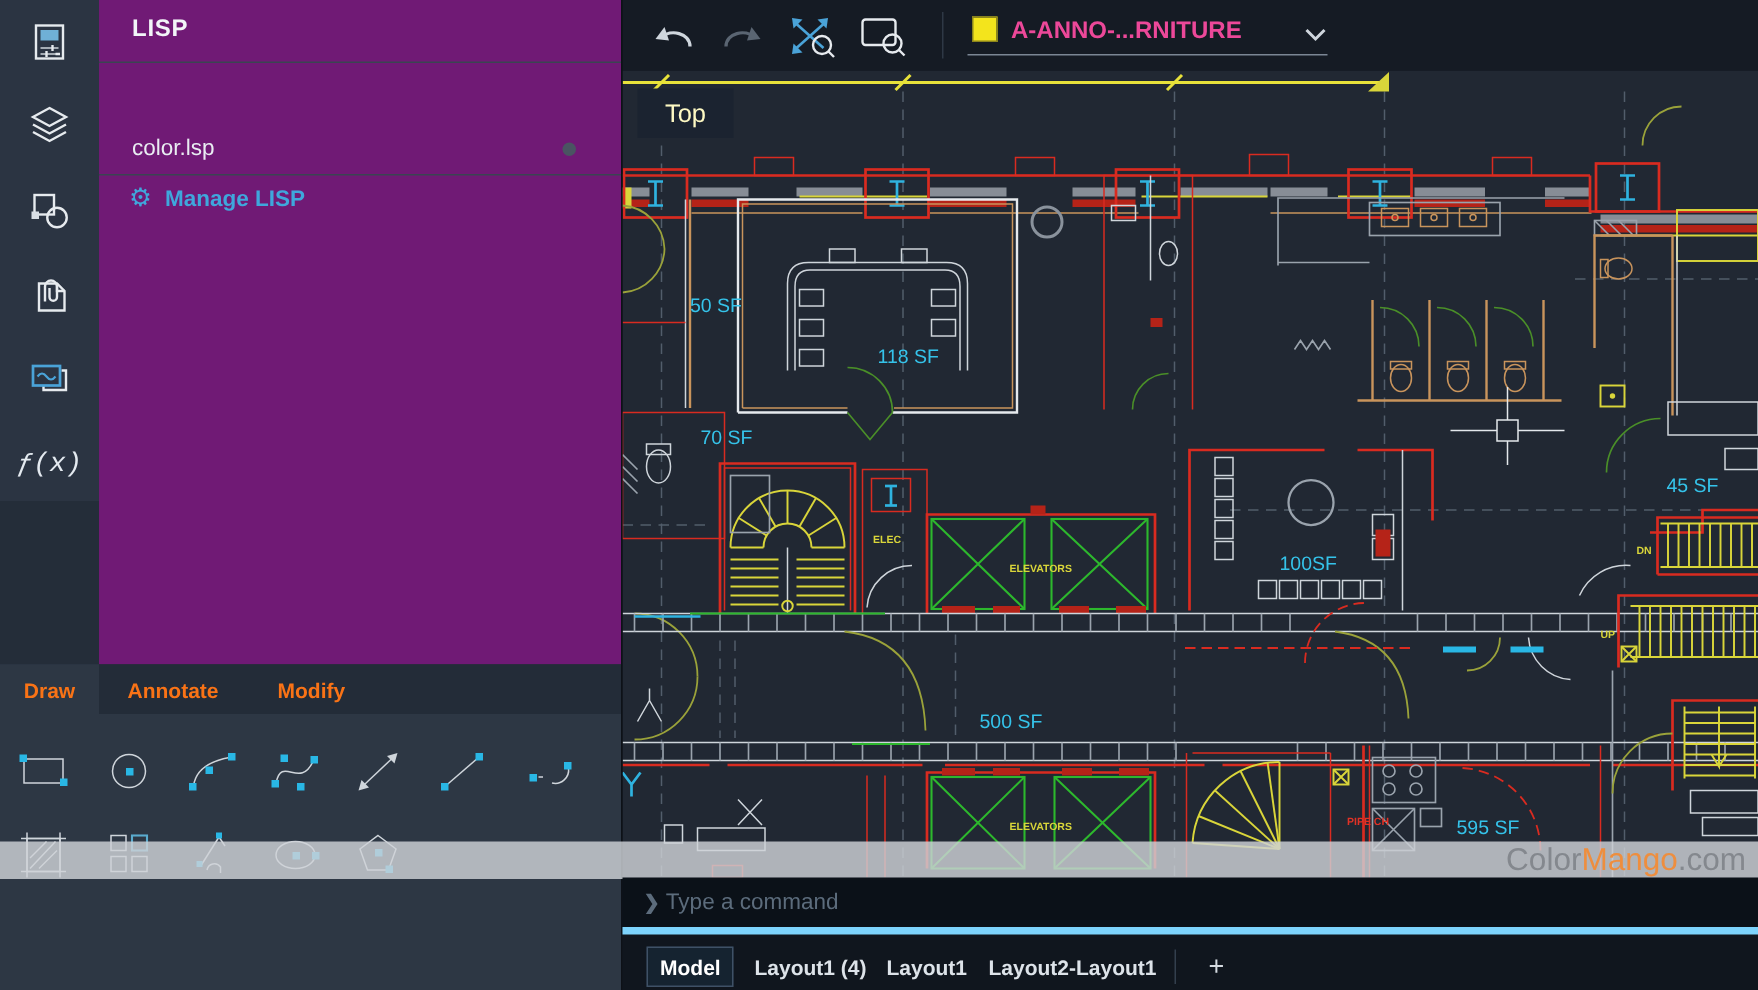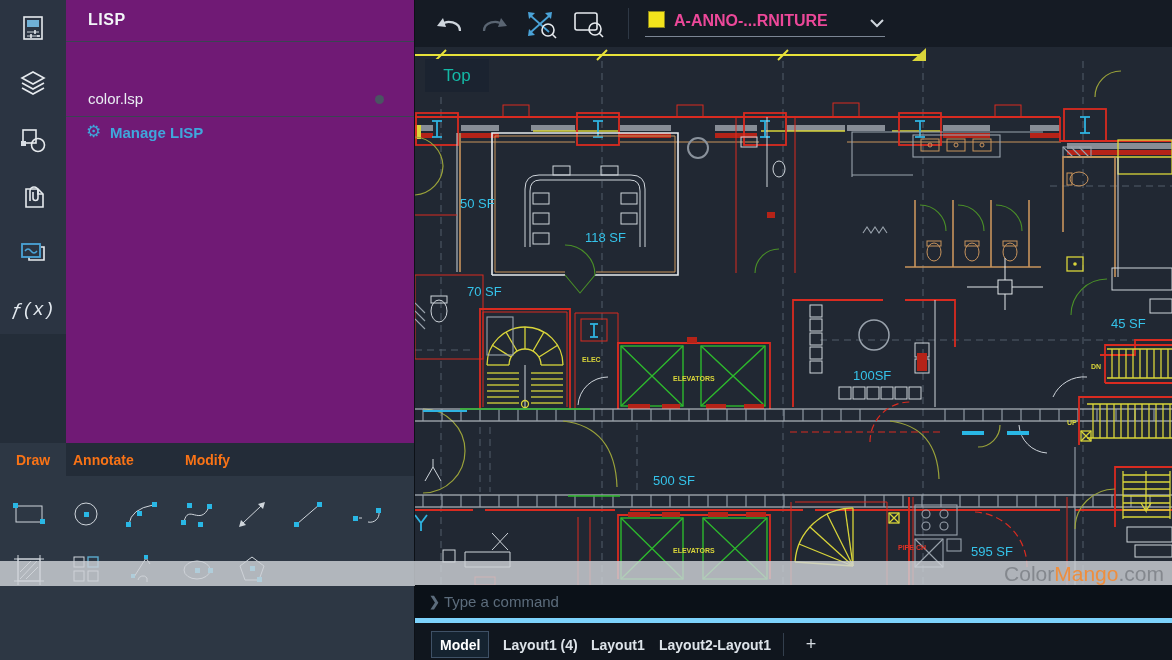--- a/index.html
+++ b/index.html
@@ -26,38 +26,38 @@
   #lisp .manage { position:absolute; left:0; top:117px; width:348px; height:32px; cursor:pointer; }
   #lisp .manage .gear { position:absolute; left:20px; top:4px; font-size:17px; color:#3fa7dc; }
   #lisp .manage .txt { position:absolute; left:44px; top:7px; font-size:15px; font-weight:bold; color:#3fa7dc; }
 
   
   #drawpanel { left:0; top:443px; width:414px; height:217px; background:#2d3744; z-index:3; }
   #drawpanel .tabstrip { position:absolute; left:66px; top:0; width:348px; height:33px; background:#232c38; }
   #drawpanel .tab { position:absolute; top:0; height:33px; display:flex; align-items:center;
     font-size:14px; font-weight:bold; color:#f97316; cursor:pointer; }
   #tab-draw { left:0; width:66px; justify-content:center; background:#2d3744; }
-  #tab-annotate { left:73px; } #tab-modify { left:185px; }
+  #tab-annotate { left:85px; } #tab-modify { left:185px; }
   .toolbtn { position:absolute; width:44px; height:38px; display:flex; align-items:center;
     justify-content:center; cursor:pointer; }
 
   
   #topbar { left:415px; top:0; width:757px; height:47px; background:#151b24; z-index:2; }
   #topbar .tbtn { position:absolute; top:8px; width:34px; height:32px; display:flex;
     align-items:center; justify-content:center; cursor:pointer; }
   #topbar .sep { position:absolute; left:213px; top:8px; width:1px; height:31px; background:#2e3845; }
   #layerctl { position:absolute; left:230px; top:6px; width:245px; height:34px; cursor:pointer; }
   #layerctl .swatch { position:absolute; left:3px; top:5px; width:17px; height:17px;
     background:#f3e41c; border:1px solid #8c851c; }
   #layerctl .name { position:absolute; left:29px; top:6px; font-size:16px; color:#ec4899;font-weight:bold; }
   #layerctl .under { position:absolute; left:0; top:30px; width:240px; height:1px; background:#7b8694; }
 
   #viewport { left:415px; top:47px; width:757px; height:538px; background:#212833; z-index:1; }
   #topbtn { position:absolute; left:10px; top:12px; width:64px; height:33px; background:#1b2330;
-    color:#14b8a6; font-size:17px; display:flex; align-items:center; justify-content:center; cursor:pointer; }
+    color:#fef9c3; font-size:17px; display:flex; align-items:center; justify-content:center; cursor:pointer; }
 
   
   .w   { stroke:#cfd5db; fill:none; stroke-width:1; }
   .w2  { stroke:#e6eaee; fill:none; stroke-width:1.6; }
   .t   { stroke:#c9945c; fill:none; stroke-width:1.6; }
   .t1  { stroke:#c9945c; fill:none; stroke-width:1; }
   .r   { stroke:#d92b20; fill:none; stroke-width:1.8; }
   .r1  { stroke:#d92b20; fill:none; stroke-width:1; }
   .rd  { stroke:#d92b20; fill:none; stroke-width:1.2; stroke-dasharray:7 4; }
   .rf  { fill:#b52318; stroke:none; }

